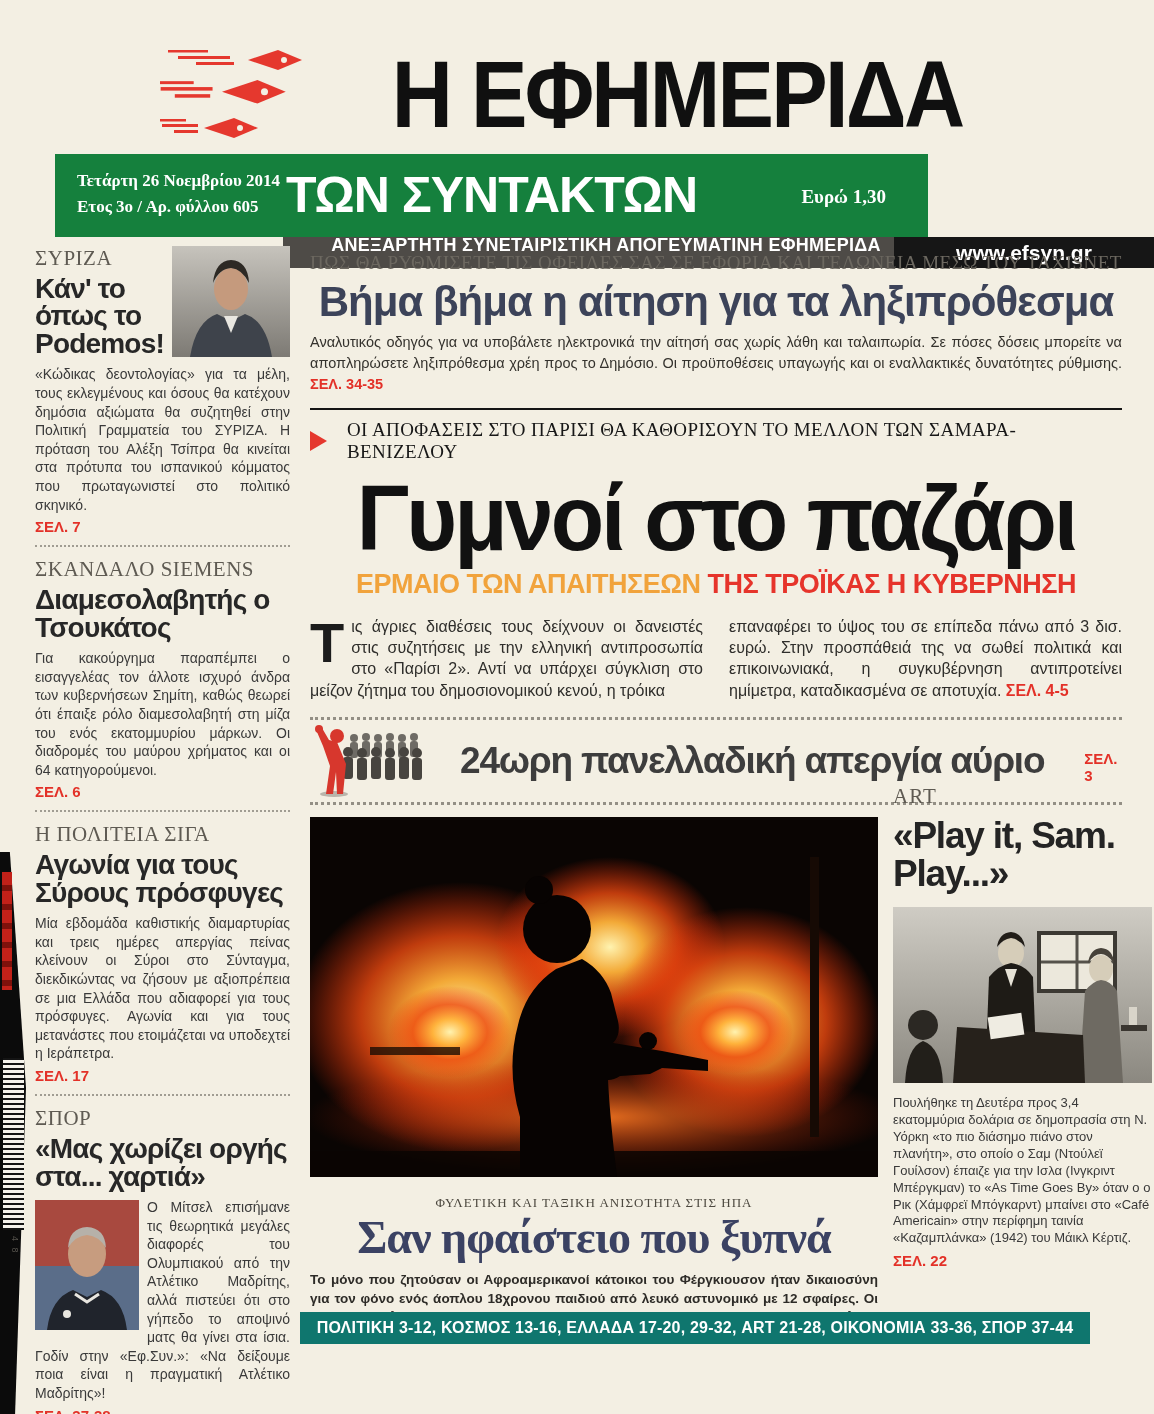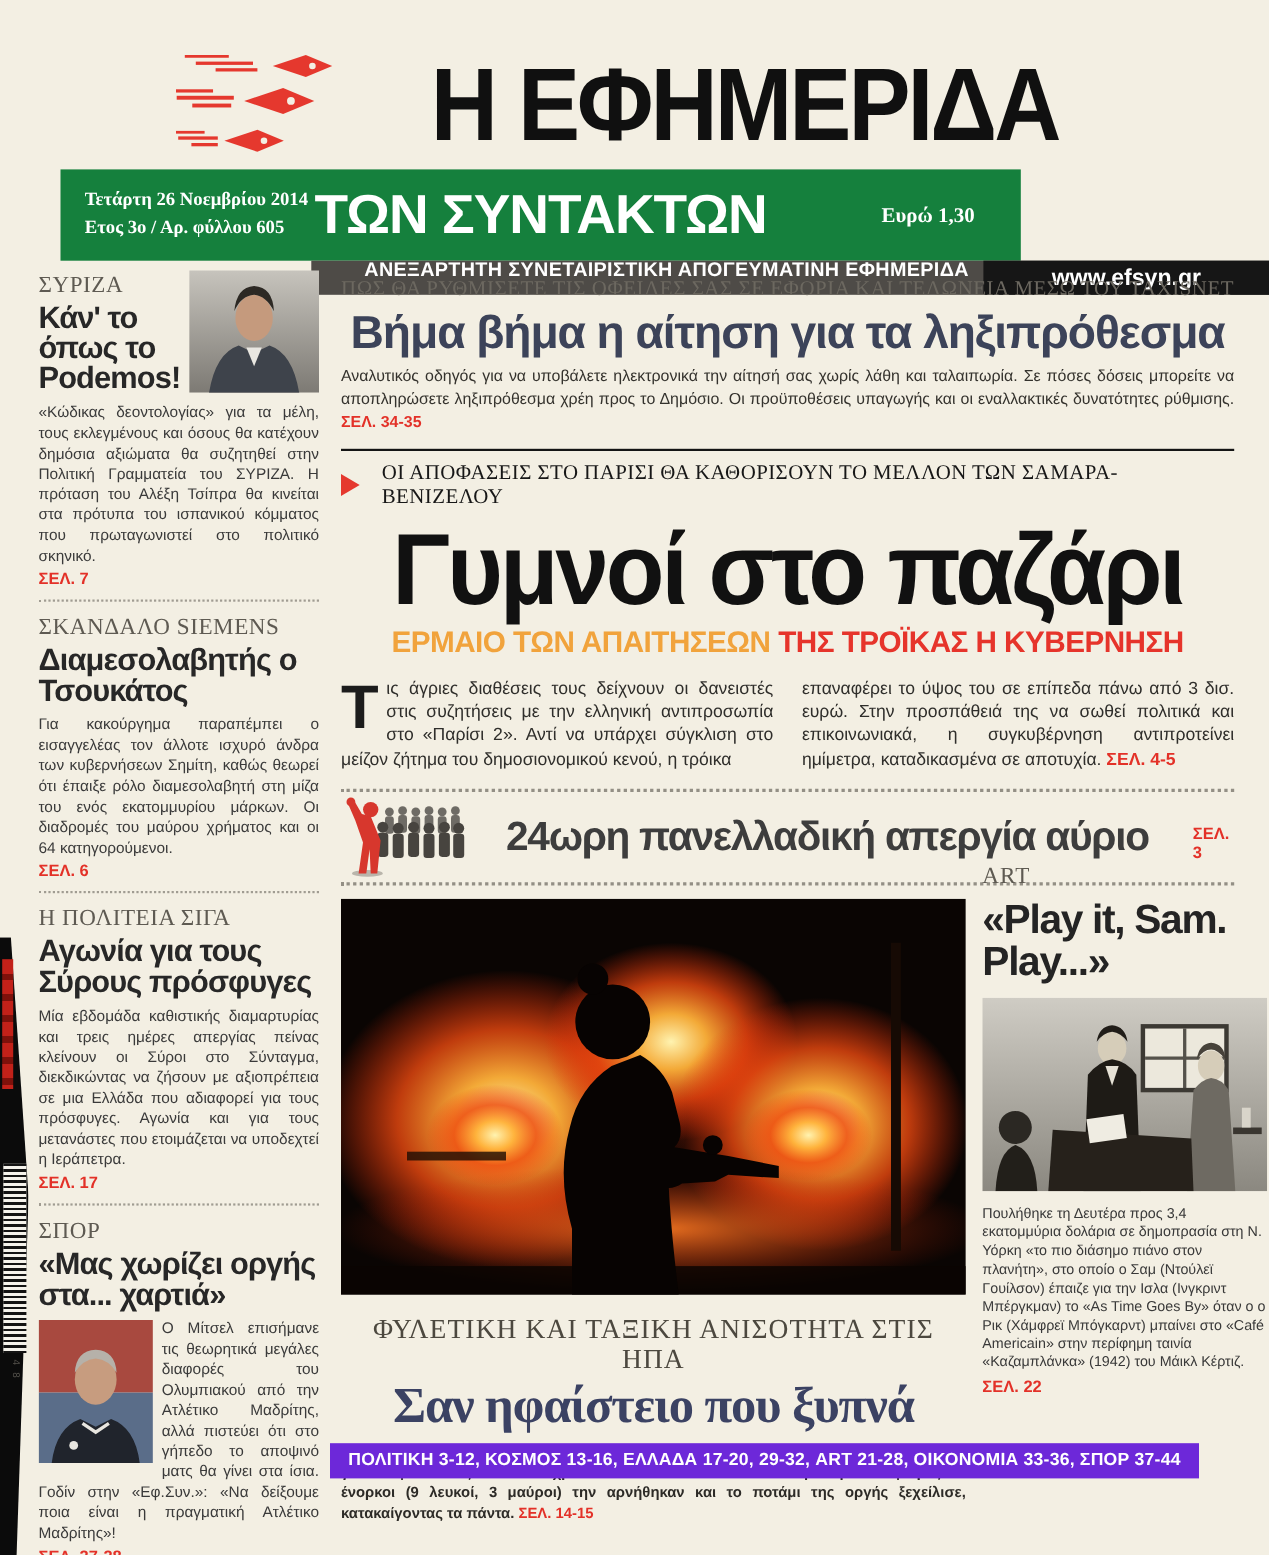--- a/index.html
+++ b/index.html
@@ -60,33 +60,33 @@
   .dropcap{float:left; font-size:56px; font-weight:700; line-height:.78; padding:5px 7px 0 0; color:#1c1c1c;}
   
   .banner{margin-top:16px; border-top:3px dotted #938f85; border-bottom:3px dotted #938f85;
     padding:4px 0; display:flex; align-items:center; gap:32px;}
   .banner .illu{width:118px; height:74px; flex:0 0 auto;}
   .banner h2{font-size:37px; font-weight:700; color:#3d3d3d; letter-spacing:-1.2px; margin:0; white-space:nowrap;}
   .banner .bref{font-size:15px; font-weight:700; color:#e33128; margin-left:8px; margin-top:12px;}
   
   .mainphoto{margin:12px 0 0; width:568px; height:360px;}
   .ferguson{width:568px; text-align:center; margin-top:18px;}
-  .fg-kick{font-family:"Liberation Serif",serif; font-size:25px; color:#4c483f; letter-spacing:1px;}
+  .fg-kick{font-family:"Liberation Serif",serif; font-size:13px; color:#4c483f; letter-spacing:1px;}
   .fg-head{font-family:"Liberation Serif",serif; font-size:46px; font-weight:700; color:#3b4263;
     letter-spacing:-1px; margin:4px 0 10px; line-height:1;}
   .fg-deck{text-align:justify; font-size:13.5px; font-weight:700; line-height:1.4; color:#2d2b27; margin:0;}
   
   .artcol{position:absolute; left:893px; top:784px; width:259px;}
   .art-kick{font-family:"Liberation Serif",serif; font-size:21px; color:#5e5a52; letter-spacing:1px;}
   .art-head{font-size:37px; font-weight:700; color:#242424; letter-spacing:-1.2px; line-height:1.03; margin:8px 0 14px;}
   .art-photo{width:259px; height:176px;}
   .art-body{margin:12px 0 0; font-size:13px; line-height:1.3; color:#393939;}
   .art-ref{display:block; margin-top:5px;}
   
-  .footerbar{position:absolute; left:300px; top:1312px; width:790px; height:32px; background:#6d28d9;
+  .footerbar{position:absolute; left:300px; top:1312px; width:790px; height:32px; background:#0f766e;
     display:flex; align-items:center; justify-content:center; overflow:hidden;}
   .footerbar span{color:#fff; font-weight:700; font-size:16px; letter-spacing:.2px; white-space:nowrap;}
   
   .edge-curl{position:absolute; left:0; top:852px; width:26px; height:562px; background:#0b0b0b;
     clip-path:polygon(0 0, 38% 0, 100% 42%, 58% 100%, 0 100%);}
   .edge-red{position:absolute; left:2px; top:872px; width:10px; height:118px;
     background:repeating-linear-gradient(180deg,#c22119 0 13px,#7e110b 13px 19px);}
   .barcode{position:absolute; left:3px; top:1058px; width:21px; height:172px; background:#f5f3ec;
     background-image:repeating-linear-gradient(180deg,#141414 0 2px,transparent 2px 5px);}
   .barcode-num{position:absolute; left:20px; top:1236px; font-size:9px; color:#55524c;

